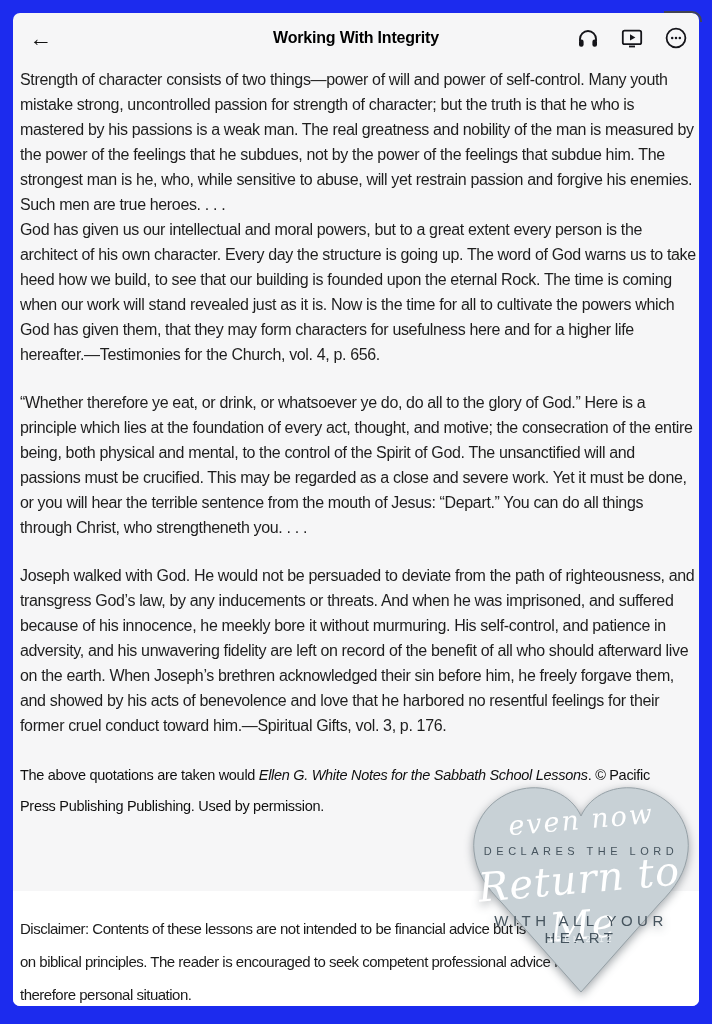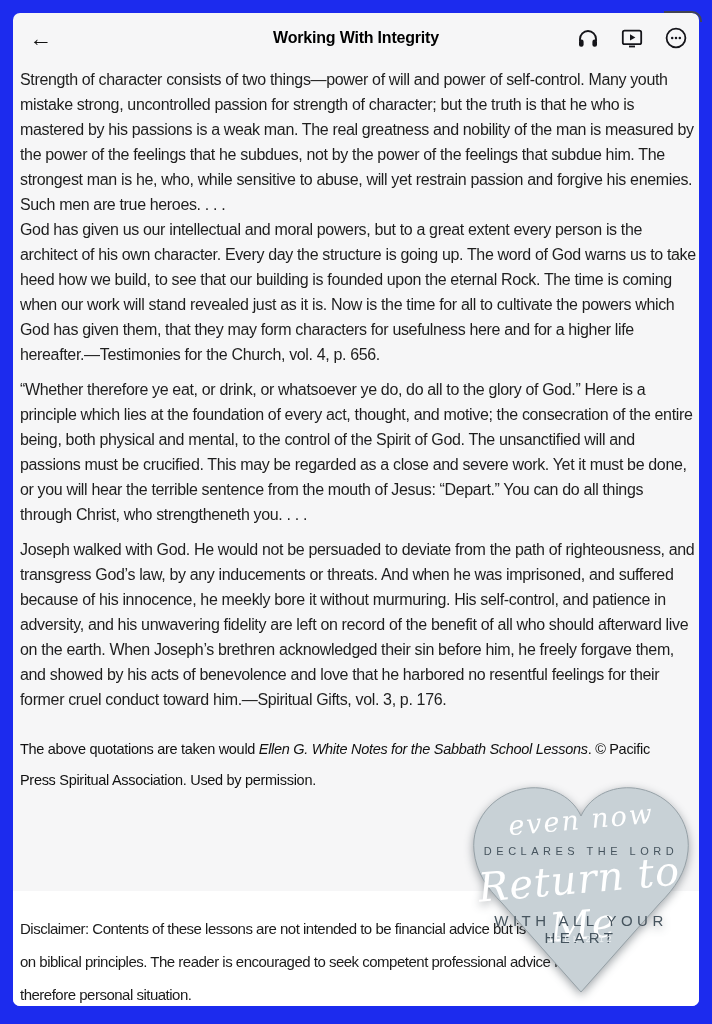--- a/index.html
+++ b/index.html
@@ -15,21 +15,21 @@
   .title{position:absolute;left:0;right:0;text-align:center;font-weight:700;font-size:16px;
         letter-spacing:-0.2px;color:#000;pointer-events:none;}
   .hicons{margin-left:auto;display:flex;align-items:center;gap:18px;}
   .hicon{width:26px;height:26px;display:flex;align-items:center;justify-content:center;cursor:pointer;
         background:none;border:none;padding:0;}
   .hicon svg{display:block;}
   
   .reading{flex:0 0 828px;padding:4px 2px 0 7px;overflow:hidden;}
   .reading p{margin:0;font-size:16px;line-height:25px;letter-spacing:-0.35px;color:#1e1e1e;
         max-width:676px;}
-  .reading p.gap{margin-top:10px;}
+  .reading p.gap{margin-top:23px;}
   .attr{margin-top:22px;font-size:14.5px;line-height:31px;letter-spacing:-0.3px;color:#101010;
         white-space:nowrap;}
   .attr .it{font-style:italic;}
   
   .white-sec{flex:1;background:#ffffff;padding:21px 7px 0 7px;overflow:hidden;}
   .disc-line{font-size:15px;line-height:33px;letter-spacing:-0.5px;color:#1b1b1b;white-space:nowrap;}
   
   .notch{position:absolute;left:664px;top:11px;width:38px;height:11px;border-top:2.5px solid #434552;
         border-right:2.5px solid #434552;border-top-right-radius:10px;}
   
@@ -87,21 +87,21 @@
     </div>
 
     <div class="reading">
       <p>Strength of character consists of two things—power of will and power of self-control. Many youth mistake strong, uncontrolled passion for strength of character; but the truth is that he who is mastered by his passions is a weak man. The real greatness and nobility of the man is measured by the power of the feelings that he subdues, not by the power of the feelings that subdue him. The strongest man is he, who, while sensitive to abuse, will yet restrain passion and forgive his enemies. Such men are true heroes. . . .</p>
       <p>God has given us our intellectual and moral powers, but to a great extent every person is the architect of his own character. Every day the structure is going up. The word of God warns us to take heed how we build, to see that our building is founded upon the eternal Rock. The time is coming when our work will stand revealed just as it is. Now is the time for all to cultivate the powers which God has given them, that they may form characters for usefulness here and for a higher life hereafter.—Testimonies for the Church, vol. 4, p. 656.</p>
       <p class="gap">“Whether therefore ye eat, or drink, or whatsoever ye do, do all to the glory of God.” Here is a principle which lies at the foundation of every act, thought, and motive; the consecration of the entire being, both physical and mental, to the control of the Spirit of God. The unsanctified will and passions must be crucified. This may be regarded as a close and severe work. Yet it must be done, or you will hear the terrible sentence from the mouth of Jesus: “Depart.” You can do all things through Christ, who strengtheneth you. . . .</p>
       <p class="gap">Joseph walked with God. He would not be persuaded to deviate from the path of righteousness, and transgress God’s law, by any inducements or threats. And when he was imprisoned, and suffered because of his innocence, he meekly bore it without murmuring. His self-control, and patience in adversity, and his unwavering fidelity are left on record of the benefit of all who should afterward live on the earth. When Joseph’s brethren acknowledged their sin before him, he freely forgave them, and showed by his acts of benevolence and love that he harbored no resentful feelings for their former cruel conduct toward him.—Spiritual Gifts, vol. 3, p. 176.</p>
 
       <div class="attr">
         <div><span>The above quotations are taken would </span><span class="it">Ellen G. White Notes for the Sabbath School Lessons</span><span>. © Pacific</span></div>
-        <div>Press Spiritual Association. Used by permission.</div>
+        <div>Press Publishing Publishing. Used by permission.</div>
       </div>
     </div>
 
     <div class="white-sec">
       <div class="disc-line">Disclaimer: Contents of these lessons are not intended to be financial advice but is based</div>
       <div class="disc-line">on biblical principles. The reader is encouraged to seek competent professional advice for their</div>
       <div class="disc-line">therefore personal situation.</div>
     </div>
 
   </div>

